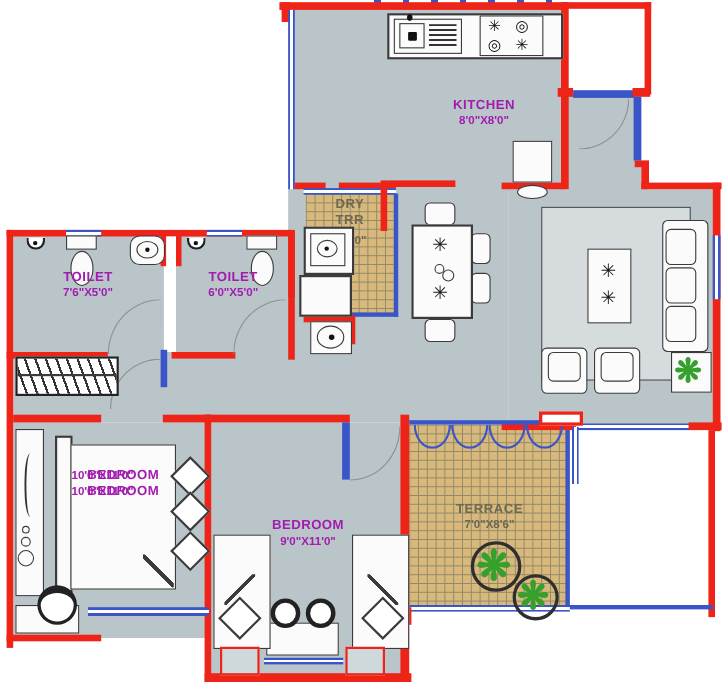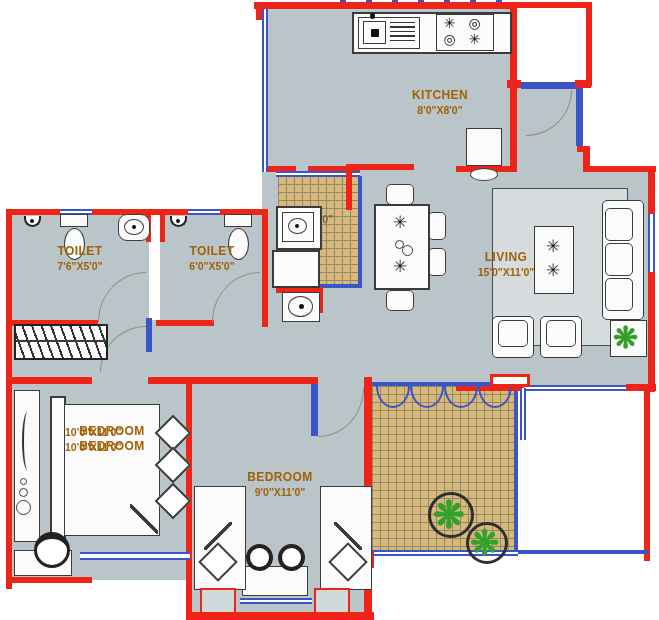--- a/index.html
+++ b/index.html
@@ -14,21 +14,21 @@
   .tile{position:absolute;background-color:#d8b87b;
         background-image:linear-gradient(#8f8a68 1px,transparent 1px),
                          linear-gradient(90deg,#8f8a68 1px,transparent 1px);
         background-size:8px 8px;}
   .furn{position:absolute;background:#fbfbfb;border:2px solid #3b3b3b;box-sizing:border-box;}
   .thin{border-width:1.5px;}
   .rnd{border-radius:5px;}
   .arc{position:absolute;box-sizing:border-box;}
   .arc.tl{border-top:1.6px solid #8f8f8f;border-left:1.6px solid #8f8f8f;border-top-left-radius:100%;}
   .arc.br{border-bottom:1.6px solid #8f8f8f;border-right:1.6px solid #8f8f8f;border-bottom-right-radius:100%;}
-  .rlabel{position:absolute;color:#a16207;font-weight:bold;font-size:12px;line-height:15px;
+  .rlabel{position:absolute;color:#a21caf;font-weight:bold;font-size:12px;line-height:15px;
           text-align:center;letter-spacing:.4px;}
   .rdim{font-size:10.5px;letter-spacing:0;}
   .tantext{color:#6e6852;}
   .diamond{position:absolute;background:#fff;border:2px solid #3b3b3b;transform:rotate(45deg);box-sizing:border-box;}
   .fold45{position:absolute;background:linear-gradient(45deg,transparent 46%,#3b3b3b 46% 54%,transparent 54%);}
   .fold135{position:absolute;background:linear-gradient(135deg,transparent 46%,#3b3b3b 46% 54%,transparent 54%);}
   .circle{border-radius:50%;}
   .flower{position:absolute;color:#151515;font-size:17px;line-height:17px;}
   .plantchar{position:absolute;color:#35a12c;font-weight:bold;}
   .scallop{position:absolute;border:2px solid #3a55c8;border-top:none;
@@ -55,20 +55,24 @@
   <div class="floor" style="left:462px;top:172px;width:188px;height:214px"></div>
   <div class="floor" style="left:12px;top:214px;width:252px;height:170px"></div>
   <div class="floor" style="left:12px;top:384px;width:176px;height:196px"></div>
   <div class="floor" style="left:190px;top:384px;width:178px;height:230px"></div>
 
   <div class="tile" style="left:278px;top:176px;width:80px;height:110px"></div>
   <div class="tile" style="left:372px;top:386px;width:146px;height:166px"></div>
   <div class="blue" style="left:358px;top:176px;width:4px;height:112px"></div>
   <div class="blue" style="left:278px;top:284px;width:84px;height:4px"></div>
 
+  <div class="rlabel tantext" style="left:290px;top:178px;width:56px">
+    <div>DRY</div>
+    <div>TRR</div>
+  </div>
   <div class="rlabel rdim tantext" style="left:314px;top:212px;width:44px;text-align:left">6'0"</div>
 
   <div class="ticks" style="left:340px;top:0;width:176px;height:4px"></div>
   <div class="wall" style="left:254px;top:2px;width:262px;height:7px"></div>
   <div class="wall" style="left:256px;top:2px;width:8px;height:18px"></div>
   <div class="winv" style="left:262px;top:9px;width:6px;height:163px"></div>
   <div class="wall" style="left:510px;top:2px;width:7px;height:170px"></div>
   <div class="wall" style="left:510px;top:2px;width:82px;height:6px"></div>
   <div class="wall" style="left:586px;top:2px;width:6px;height:84px"></div>
 
@@ -241,26 +245,26 @@
 
   <div class="abs circle" style="left:428px;top:492px;width:46px;height:46px;border:3px solid #2f2f2f"></div>
   <div class="plantchar" style="left:433px;top:495px;font-size:38px;line-height:40px">❋</div>
   <div class="abs circle" style="left:466px;top:522px;width:42px;height:42px;border:3px solid #2f2f2f"></div>
   <div class="plantchar" style="left:470px;top:524px;font-size:35px;line-height:38px">❋</div>
 
   <div class="rlabel" style="left:360px;top:88px;width:160px">
     <div>KITCHEN</div>
     <div class="rdim">8'0"X8'0"</div>
   </div>
-  <div class="rlabel" style="left:456px;top:250px;width:100px">
-    <div>LIVING</div>
-    <div class="rdim">15'0"X11'0"</div>
-  </div>
   <div class="rlabel" style="left:20px;top:244px;width:120px">
     <div>TOILET</div>
     <div class="rdim">7'6"X5'0"</div>
   </div>
   <div class="rlabel" style="left:160px;top:244px;width:104px">
     <div>TOILET</div>
     <div class="rdim">6'0"X5'0"</div>
   </div>
+  <div class="rlabel tantext" style="left:395px;top:455px;width:100px">
+    <div>TERRACE</div>
+    <div class="rdim">7'0"X8'6"</div>
+  </div>
 
 </div>
 
 </body></html>

